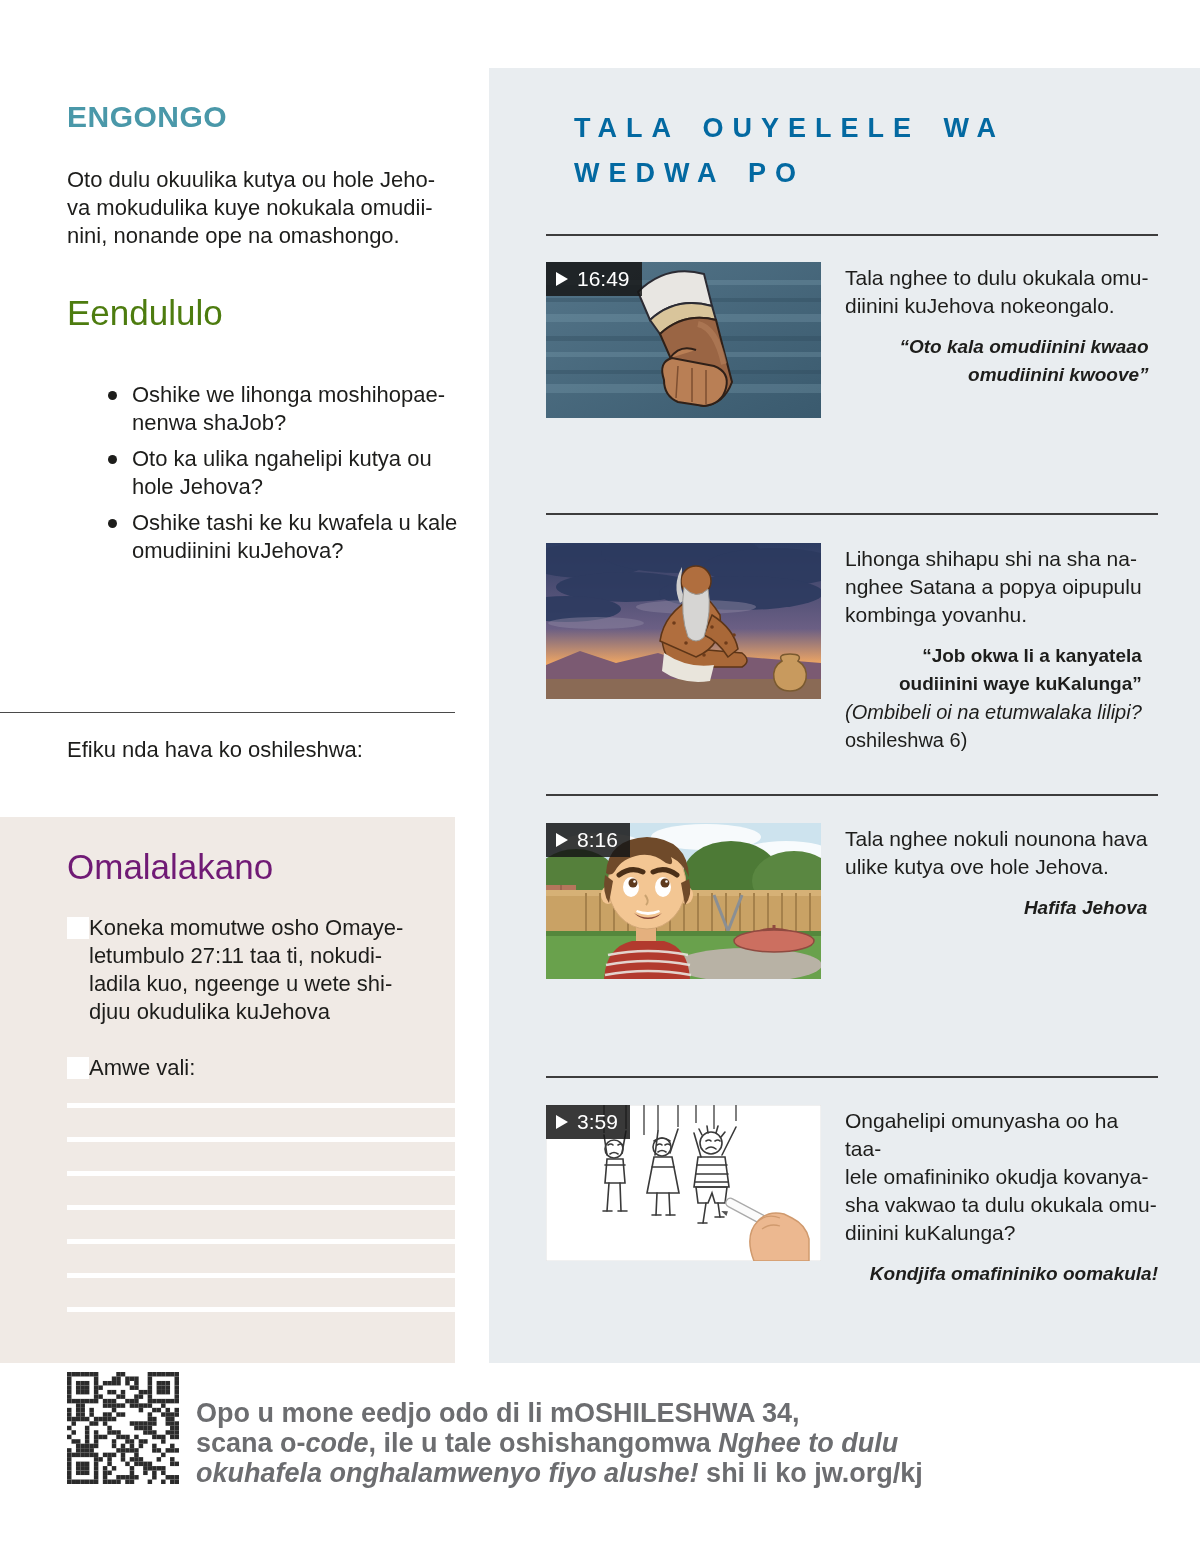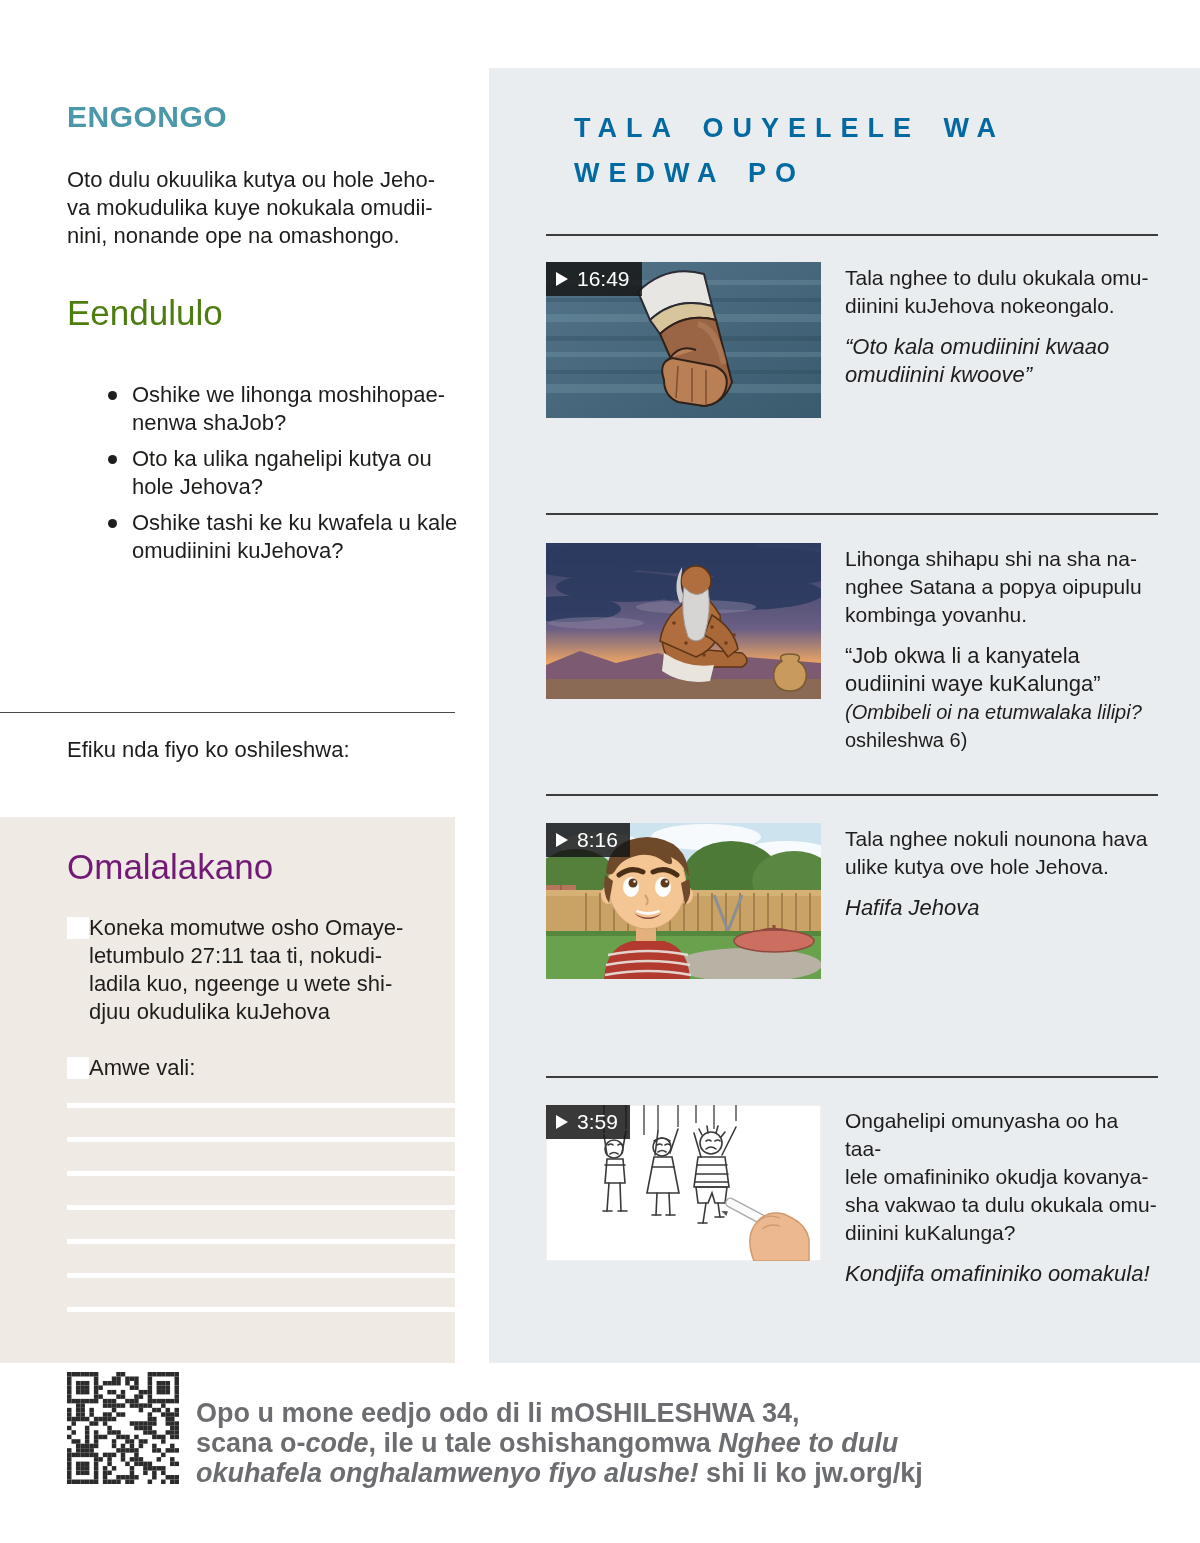--- a/index.html
+++ b/index.html
@@ -40,21 +40,21 @@
   .entry{left:546px;width:612px;display:flex;gap:24px;}
   .e-1{top:262px;} .e-2{top:543px;} .e-3{top:823px;} .e-4{top:1105px;}
   .thumb{position:relative;flex:none;width:275px;height:164px;overflow:hidden;cursor:pointer;}
   .thumb svg{display:block;width:275px;height:156px;}
   .badge{position:absolute;left:0;top:0;height:34px;background:rgba(22,22,22,.85);color:#ffffff;
          display:flex;align-items:center;gap:9px;padding:0 12px 0 10px;font-size:21px;font-weight:500;}
   .play-tri{width:0;height:0;border-left:12px solid #ffffff;border-top:7.5px solid transparent;
             border-bottom:7.5px solid transparent;}
   .v-text{padding-top:2px;}
   .v-desc{font-size:21px;line-height:28px;}
-  .v-quote{margin-top:13px;font-size:22px;line-height:28px;font-weight:400;font-style:italic;}
+  .v-quote{margin-top:13px;font-size:19px;line-height:28px;font-weight:700;font-style:italic;text-align:right;}
   .v-quote.upright{font-style:normal;}
   .v-ref{font-size:20px;line-height:28px;}
   .v-ref .it{font-style:italic;}
   .v-ref .blk{display:block;}
 
   
   .qr-wrap{left:67px;top:1372px;width:112px;height:112px;}
   .f-text{left:196px;top:1398px;font-size:27px;line-height:30px;color:#6c6d70;font-weight:600;}
   .f-text .it{font-style:italic;}
 </style>
@@ -83,21 +83,21 @@
 hole Jehova?</span>
     </li>
     <li>
       <span class="dot"></span>
       <span class="pre">Oshike tashi ke ku kwafela u kale
 omudiinini kuJehova?</span>
     </li>
   </ul>
 
   <div class="abs rule-left"></div>
-  <div class="abs efiku">Efiku nda fiyo ko oshileshwa:</div>
+  <div class="abs efiku">Efiku nda hava ko oshileshwa:</div>
 
   <div class="abs goals-box">
     <div class="goals-title">Omalalakano</div>
     <div class="goal-item goal-1">
       <span class="chk"></span>
       <span class="txt pre">Koneka momutwe osho Omaye-
 letumbulo 27:11 taa ti, nokudi-
 ladila kuo, ngeenge u wete shi-
 djuu okudulika kuJehova</span>
     </div>

